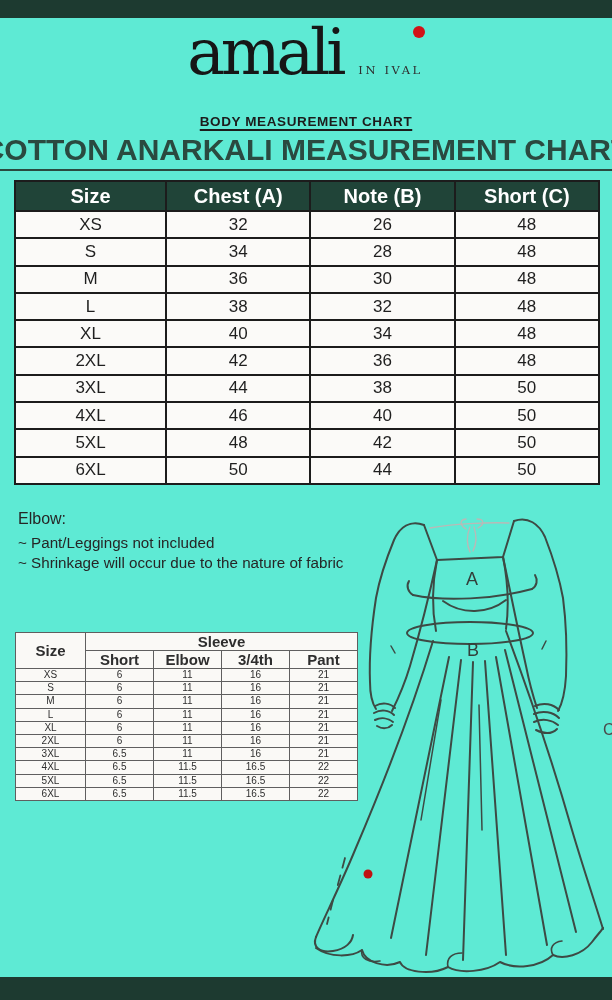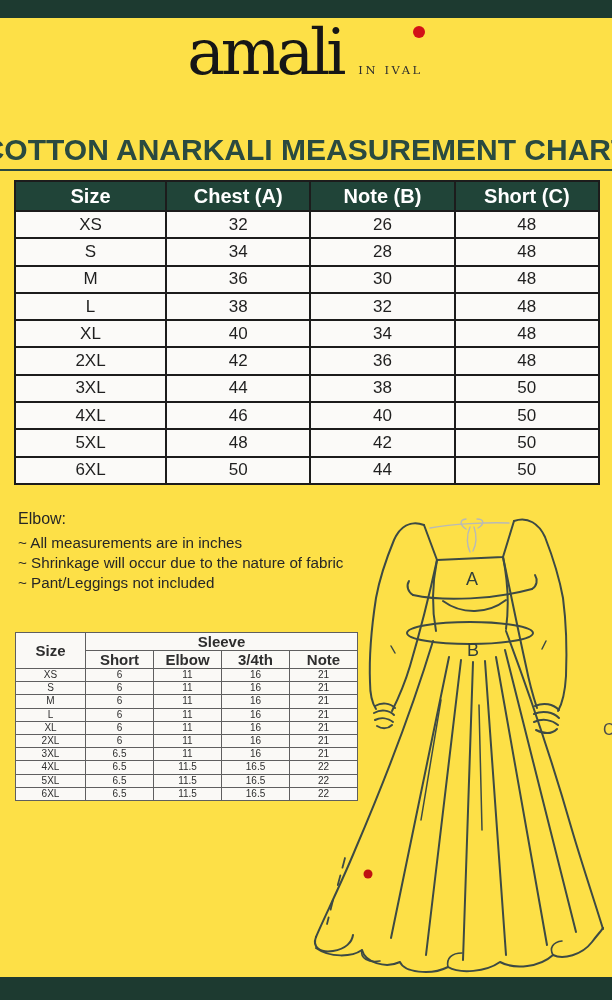--- a/index.html
+++ b/index.html
@@ -1,18 +1,18 @@
 <!DOCTYPE html>
 <html><head>
 <meta charset="utf-8">
 <style>
   html,body { margin:0; padding:0; background:#e8e8e6; }
   .page {
     position:relative; width:612px; height:1000px; margin:0 auto;
-    background:#fde047; overflow:hidden;
+    background:#5eead4; overflow:hidden;
     font-family:"Liberation Sans", sans-serif;
   }
   .bar { position:absolute; left:0; width:612px; background:#1d3a30; }
   .bar-top { top:0; height:18px; }
   .bar-bottom { top:977px; height:23px; }
 
   
   .logo-wrap { position:absolute; top:20px; left:0; right:0; text-align:center; }
   .logo { position:relative; display:inline-block; font-family:"DejaVu Serif", serif;
           font-size:63px; line-height:1.05; color:#161616; letter-spacing:-4px; font-weight:500; }
@@ -63,20 +63,21 @@
   <div class="bar bar-top"></div>
 
   <div class="logo-wrap">
     <span class="logo">
       <span>amali</span>
       <span class="logo-dot"></span>
       <span class="logo-sub">IN IVAL</span>
     </span>
   </div>
 
+  <div class="subtitle">BODY MEASUREMENT CHART</div>
 
   <div class="title-clip">
     <span class="title">COTTON ANARKALI MEASUREMENT CHART</span>
   </div>
 
   <table class="size-chart">
     <colgroup>
         <col class="c0">
         <col>
         <col>
@@ -150,37 +151,36 @@
           <td>50</td>
           <td>44</td>
           <td>50</td>
         </tr>
       </tbody>
   </table>
 
   <div class="notes">
     <div class="note-label">Elbow:</div>
     <div>
-        <div class="note-item">~ All measurements are in inches</div>
+        <div class="note-item">~ Pant/Leggings not included</div>
         <div class="note-item">~ Shrinkage will occur due to the nature of fabric</div>
-        <div class="note-item">~ Pant/Leggings not included</div>
       </div>
   </div>
 
   <table class="sleeve-chart">
     <thead>
       <tr>
         <th class="corner" rowspan="2">Size</th>
         <th colspan="4">Sleeve</th>
       </tr>
       <tr>
           <th>Short</th>
           <th>Elbow</th>
           <th>3/4th</th>
-          <th>Note</th>
+          <th>Pant</th>
         </tr>
     </thead>
     <tbody>
         <tr>
           <td>XS</td>
           <td>6</td>
           <td>11</td>
           <td>16</td>
           <td>21</td>
         </tr>

